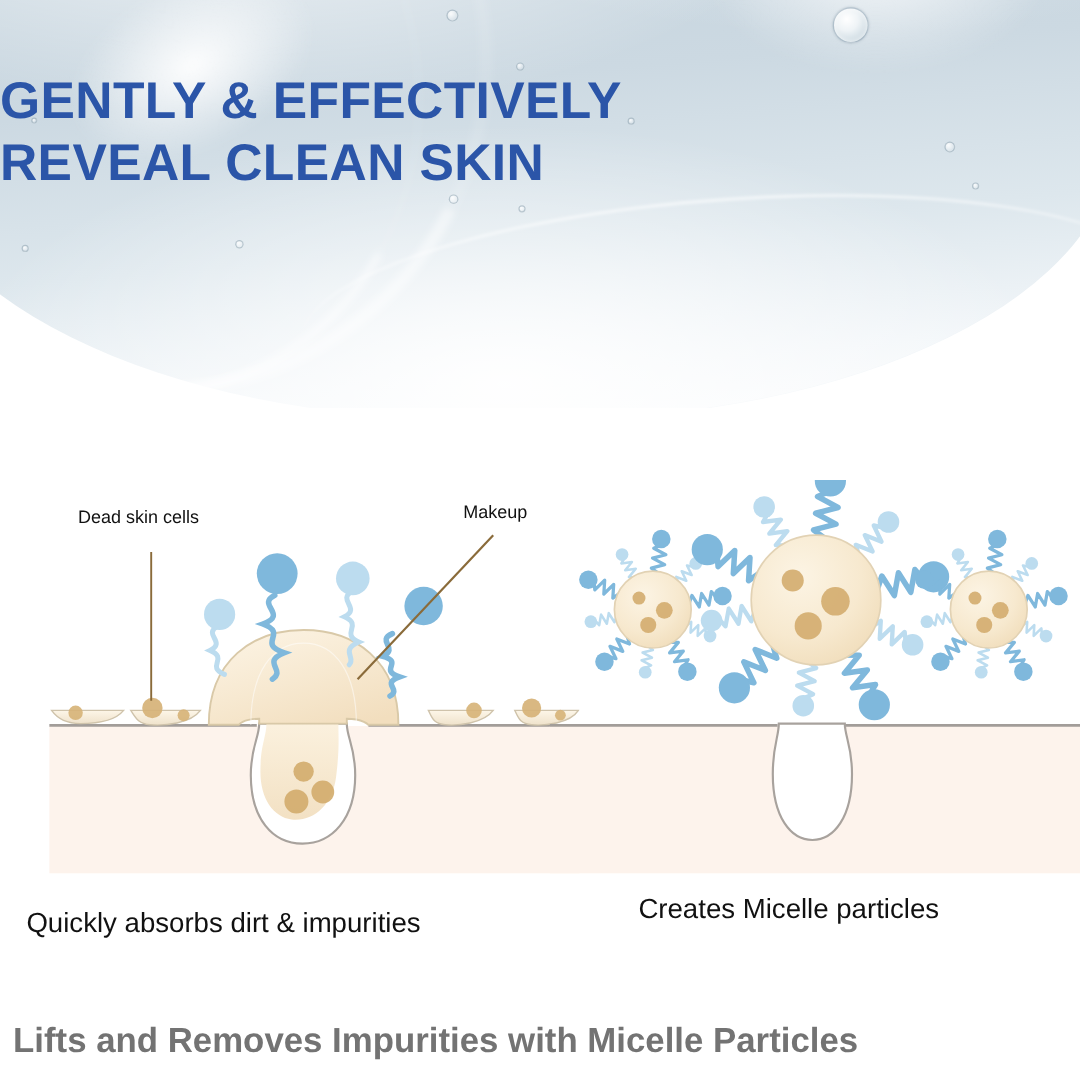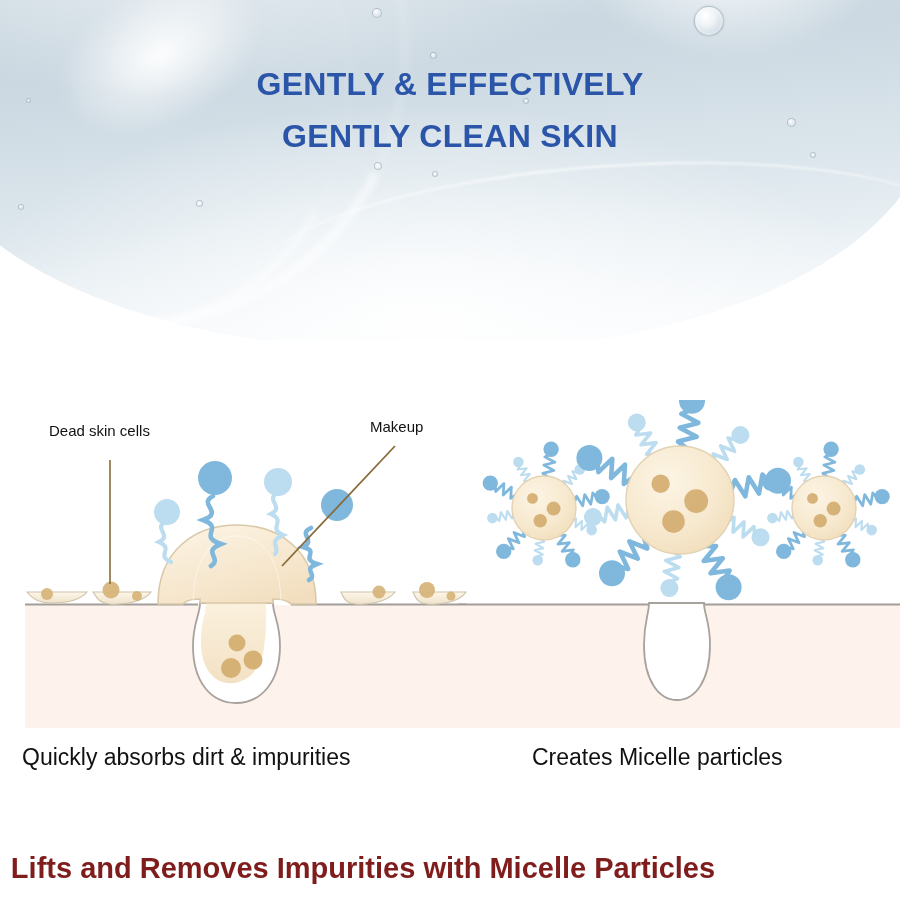--- a/index.html
+++ b/index.html
@@ -92,51 +92,51 @@
     position:absolute;
     border-radius:50%;
     background:radial-gradient(circle at 38% 32%, #ffffff 0%, #eef3f6 38%, #d2dee5 70%, #b9c8d2 92%);
     box-shadow:inset 0 0 4px rgba(255,255,255,0.9), 0 0 2px rgba(120,140,155,0.45);
     border:1px solid rgba(140,160,175,0.5);
   }
 
   
   .headline {
     position:absolute; left:0; top:58px; width:900px;
-    text-align:center;
+    text-align:left;
     font-weight:bold;
-    font-size:32px;
+    font-size:43px;
     line-height:52px;
     letter-spacing:0.3px;
     color:#2b55a8;
   }
   .headline .hl-line { display:block; white-space:nowrap; }
 
   
   .diagrams { position:absolute; left:0; top:400px; width:900px; height:340px; }
   .panel { position:absolute; top:0; height:330px; }
-  .panel-left  { left:0px;   width:442px;padding-left:25px; }
+  .panel-left  { left:16px;   width:442px;padding-left:25px; }
   .panel-right { left:458px; width:442px; }
   .panel svg { display:block; }
 
   
   .captions { position:absolute; left:0; top:744px; width:900px; height:40px; }
   .caption {
     position:absolute; top:0;
     font-size:23px; color:#111; white-space:nowrap;
   }
-  .cap-left  { left:22px; }
+  .cap-left  { left:22px;margin-top:12px; }
   .cap-right { left:532px;text-align:center; }
 
   
   .footer {
     position:absolute; left:0; top:852px; width:726px;
     text-align:center;
     font-size:29px; font-weight:bold;
-    color:#7f1d1d;
+    color:#737373;
     white-space:nowrap;
   }
 </style>
 </head>
 <body>
 
 <div id="canvas">
 
   <div class="hero">
     <div class="droplet-body"></div>
@@ -156,21 +156,21 @@
         <div class="bub" style="left: 432px; top: 171px; width: 6px; height: 6px;"></div>
         <div class="bub" style="left: 196px; top: 200px; width: 7px; height: 7px;"></div>
         <div class="bub" style="left: 18px; top: 204px; width: 6px; height: 6px;"></div>
         <div class="bub" style="left: 26px; top: 98px; width: 5px; height: 5px;"></div>
         <div class="bub-lg" style="left: 694px; top: 6px; width: 30px; height: 30px;"></div>
       </div>
   </div>
 
   <div class="headline">
     <span class="hl-line">GENTLY &amp; EFFECTIVELY</span>
-    <span class="hl-line">GENTLY CLEAN SKIN</span>
+    <span class="hl-line">REVEAL CLEAN SKIN</span>
   </div>
 
   <div class="diagrams">
 
     <div class="panel panel-left">
       <svg width="442" height="330" viewBox="0 0 442 330" xmlns="http://www.w3.org/2000/svg">
         <defs>
           <linearGradient id="sebumG" x1="0" y1="0" x2="0" y2="1">
             <stop offset="0%" stop-color="#FBF0DC"></stop>
             <stop offset="55%" stop-color="#F6E7CD"></stop>

